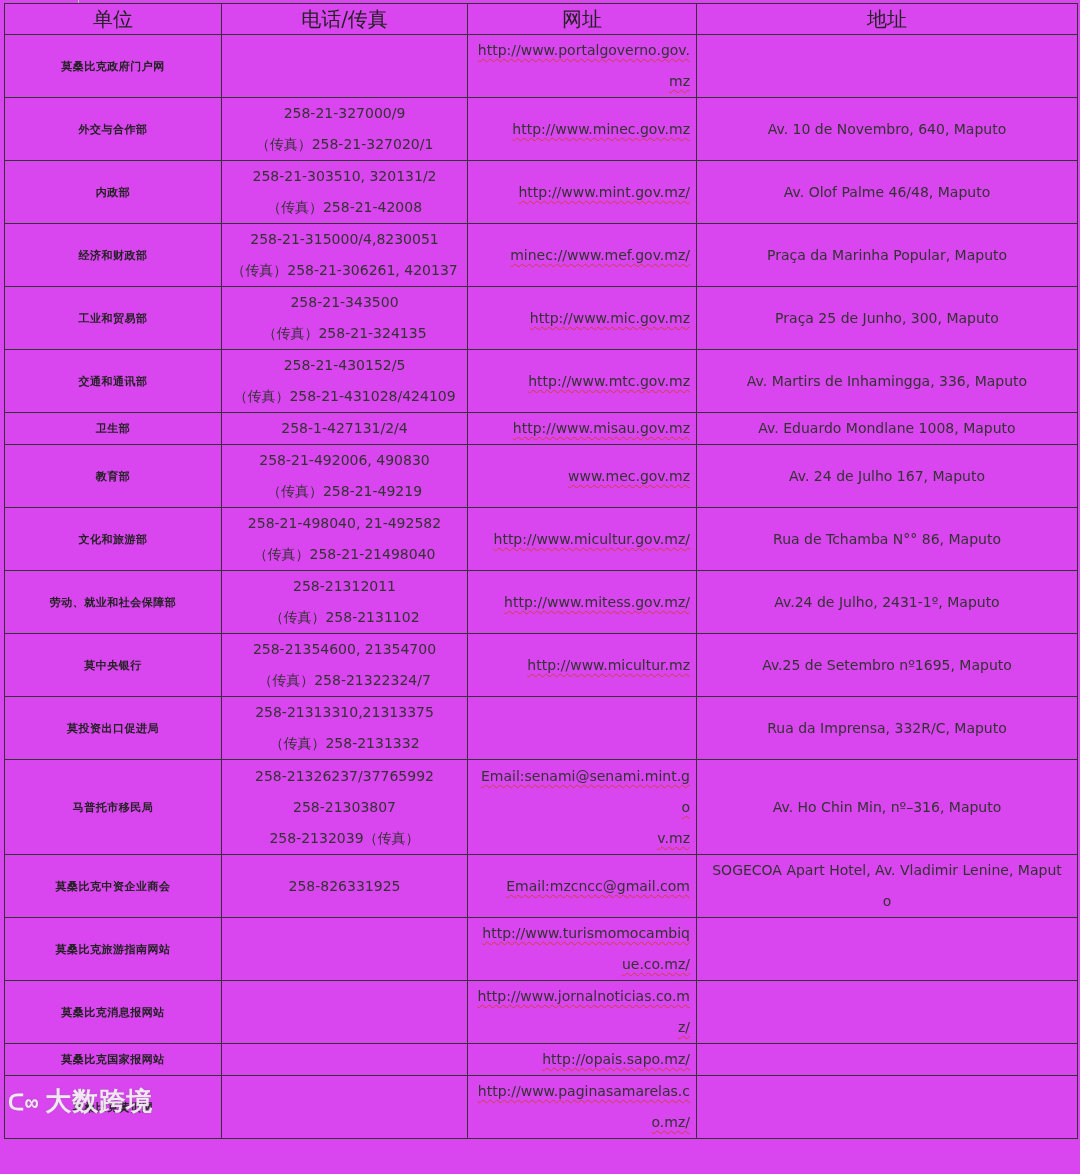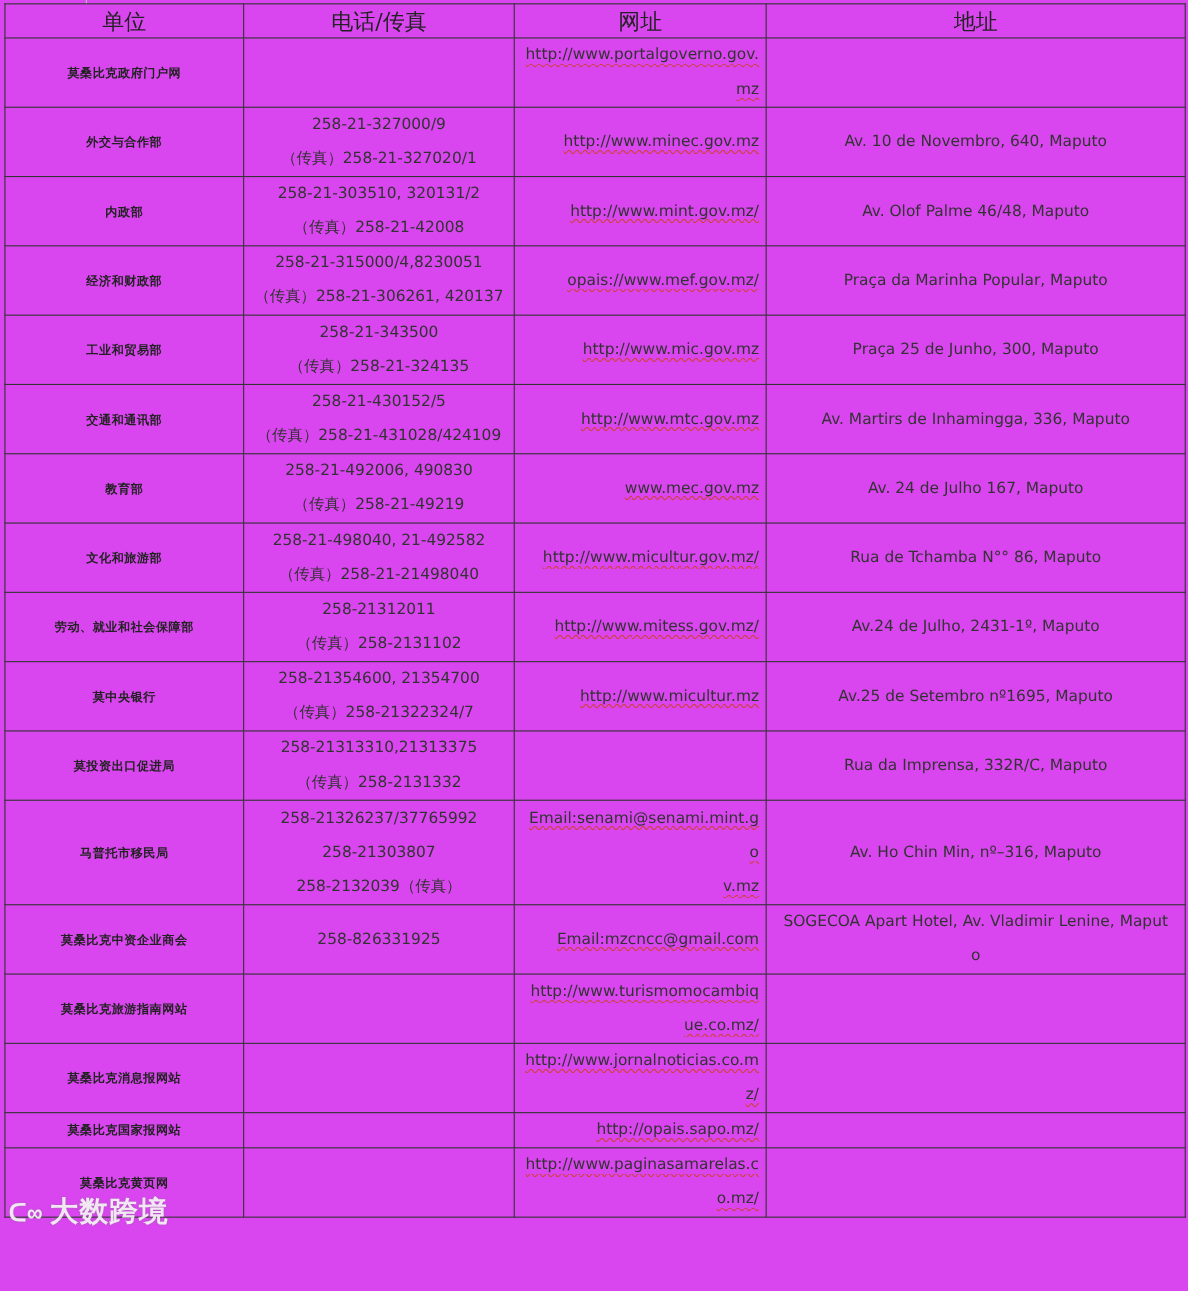--- a/index.html
+++ b/index.html
@@ -107,21 +107,21 @@
             <span class="line">Av. Olof Palme 46/48, Maputo</span>
           </td>
         </tr>
         <tr style="height: 63px;">
           <td class="unit">经济和财政部</td>
           <td class="phone">
             <span class="line">258-21-315000/4,8230051</span>
             <span class="line">（传真）258-21-306261, 420137</span>
           </td>
           <td class="web">
-            <span class="line sq">opais://www.mef.gov.mz/</span>
+            <span class="line sq">minec://www.mef.gov.mz/</span>
           </td>
           <td class="addr">
             <span class="line">Praça da Marinha Popular, Maputo</span>
           </td>
         </tr>
         <tr style="height: 63px;">
           <td class="unit">工业和贸易部</td>
           <td class="phone">
             <span class="line">258-21-343500</span>
             <span class="line">（传真）258-21-324135</span>
@@ -137,20 +137,32 @@
           <td class="unit">交通和通讯部</td>
           <td class="phone">
             <span class="line">258-21-430152/5</span>
             <span class="line">（传真）258-21-431028/424109</span>
           </td>
           <td class="web">
             <span class="line sq">http://www.mtc.gov.mz</span>
           </td>
           <td class="addr">
             <span class="line">Av. Martirs de Inhamingga, 336, Maputo</span>
+          </td>
+        </tr>
+        <tr style="height: 32px;">
+          <td class="unit">卫生部</td>
+          <td class="phone">
+            <span class="line">258-1-427131/2/4</span>
+          </td>
+          <td class="web">
+            <span class="line sq">http://www.misau.gov.mz</span>
+          </td>
+          <td class="addr">
+            <span class="line">Av. Eduardo Mondlane 1008, Maputo</span>
           </td>
         </tr>
         <tr style="height: 63px;">
           <td class="unit">教育部</td>
           <td class="phone">
             <span class="line">258-21-492006, 490830</span>
             <span class="line">（传真）258-21-49219</span>
           </td>
           <td class="web">
             <span class="line sq">www.mec.gov.mz</span>

